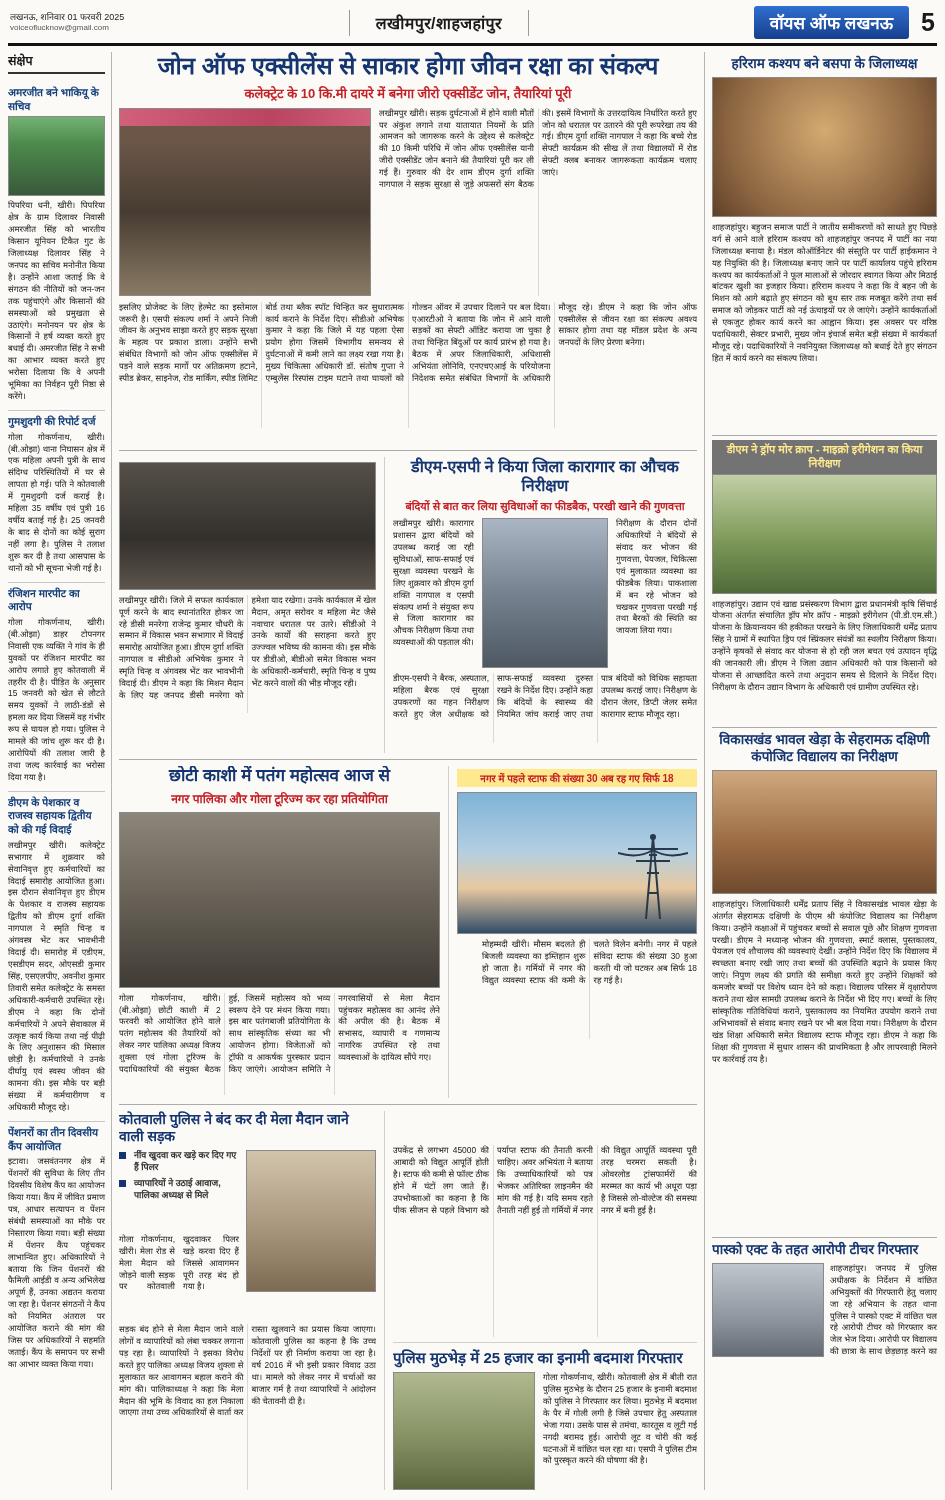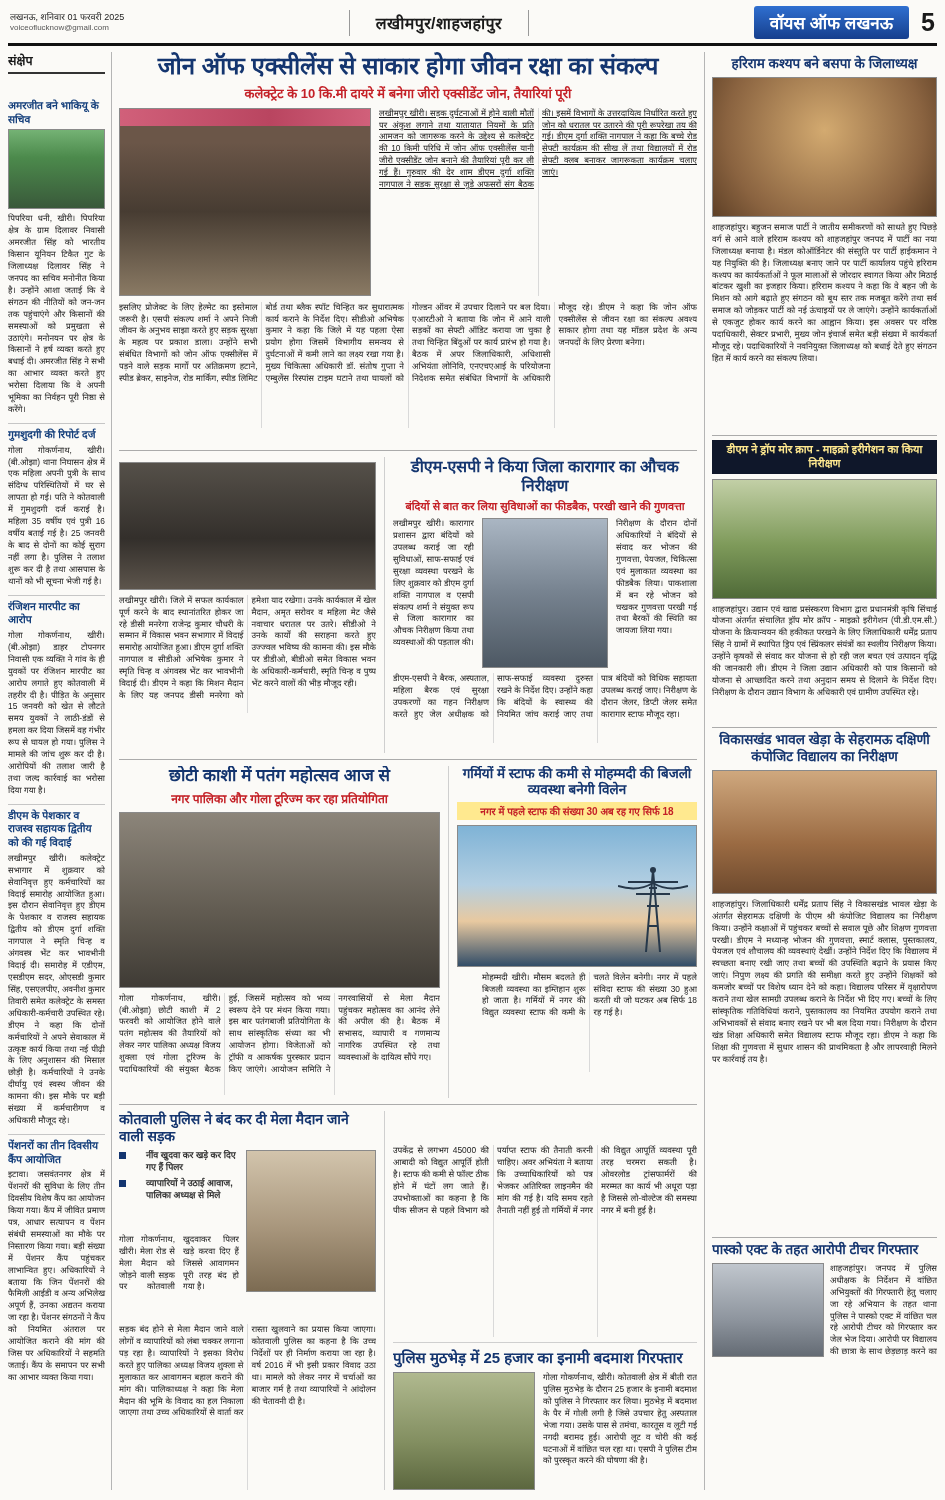--- a/index.html
+++ b/index.html
@@ -23,31 +23,31 @@
   .rightcol { flex:1; display:flex; flex-direction:column; overflow:hidden; }
 
   
   .photo { border:1px solid #8a8a8a; flex-shrink:0; position:relative; overflow:hidden; }
   .body-text, .r-body, .sb-body { font-size:8.4px; line-height:1.42; text-align:justify; color:#1d1d1d; }
   .cols { column-gap:8px; column-rule:1px solid #d9d9d9; }
   .b-headline { color:#14356f; font-weight:bold; text-align:center; line-height:1.2; }
   .b-subhead { color:#c42127; font-weight:bold; text-align:center; }
 
   
-  .sidebar-title { font-weight:bold; font-size:12.5px; border-bottom:2px solid #333; padding-bottom:3px; margin-bottom:21px; }
+  .sidebar-title { font-weight:bold; font-size:12.5px; border-bottom:2px solid #333; padding-bottom:3px; margin-bottom:8px; }
   .sb-item { border-bottom:1px solid #c6c6c6; padding:4px 0 7px; }
   .sb-item:last-child { border-bottom:none; }
   .sb-headline { color:#16407c; font-weight:bold; font-size:10.5px; line-height:1.3; margin-bottom:3px; }
   .sb-photo { width:100%; height:80px; margin:2px 0 4px; }
 
   
   .lead { height:402px; border-bottom:1px solid #ababab; padding-bottom:6px; }
   .lead-headline { color:#14356f; font-weight:bold; font-size:24px; text-align:center; line-height:1.15; }
   .lead-subhead { color:#c42127; font-weight:bold; font-size:13px; text-align:center; margin:4px 0 6px; }
-  .lead-top { display:flex; gap:8px; height:188px;text-decoration:underline; }
+  .lead-top { display:flex; gap:8px; height:188px; }
   .lead-photo { width:252px; height:188px; }
   .banner-strip { position:absolute; top:0; left:0; right:0; height:17px; background:linear-gradient(90deg,#d1607a,#b94560 60%,#d1607a); }
   .lead-top-text { flex:1; column-count:2; height:188px; overflow:hidden; font-size:8.4px; line-height:1.42; text-align:justify;}
   .lead-bottom { margin-top:6px; column-count:4; height:126px; overflow:hidden; }
 
   
   .row { display:flex; gap:8px; border-bottom:1px solid #ababab; }
   .row2 { height:312px; padding:6px 0; }
   .row3 { height:348px; padding:6px 0; }
   .row4 { flex:1; padding:6px 0 0; border-bottom:none;align-items:flex-end; }
@@ -74,39 +74,39 @@
   .power { flex:1; overflow:hidden;}
   .power .b-headline { font-size:13.5px; }
   .power .b-subhead { font-size:10px; background:#ffe98f; padding:2px 4px; margin:3px 0 5px; }
   .photo-power { width:100%; height:142px; margin-bottom:5px; }
   .power .body-text { column-count:2; height:100px; overflow:hidden;margin-left:25px;}
 
   .mela { width:266px; border-right:1px solid #cfcfcf; padding-right:8px; overflow:hidden;}
   .mela .b-headline { font-size:14px; text-align:left; }
   .mela-mid { display:flex; gap:7px; margin:5px 0; height:142px;}
   .mela-left { flex:1; overflow:hidden; }
-  .bullet { display:flex; gap:20px; font-size:9px; font-weight:bold; color:#333; line-height:1.3; margin-bottom:5px; }
+  .bullet { display:flex; gap:8px; font-size:9px; font-weight:bold; color:#333; line-height:1.3; margin-bottom:5px; }
   .bullet .sq { width:7px; height:7px; background:#14356f; margin-top:2px; flex-shrink:0; }
   .photo-mela { width:130px; height:142px; }
   .mela .body-text { column-count:2; height:166px; overflow:hidden;margin-top:32px;}
 
   .stack { flex:1; display:flex; flex-direction:column; overflow:hidden;}
   .power-cont { column-count:3; height:198px; border-bottom:1px solid #cfcfcf; padding-bottom:5px; margin-bottom:6px; font-size:8.4px; line-height:1.42; text-align:justify; overflow:hidden;}
   .encounter .b-headline { font-size:15px; text-align:left; }
   .enc-mid { display:flex; gap:8px; margin-top:5px; }
   .photo-encounter { width:142px; height:118px; }
   .enc-text { flex:1; overflow:hidden; height:118px; }
 
   
   .r-block { border-bottom:1px solid #ababab; padding:4px 0 6px; overflow:hidden; }
   .r-headline { color:#14356f; font-weight:bold; font-size:13.5px; line-height:1.25; text-align:center; margin-bottom:4px; }
   .bsp { height:384px; }
   .photo-bsp { width:100%; height:140px; margin-bottom:5px; }
   .drop { height:292px; }
-  .drop-strip { background:#0f172a; color:#ffe98f; font-weight:bold; font-size:11px; text-align:center; padding:3px 4px; margin-bottom:5px; line-height:1.25; }
+  .drop-strip { background:#737373; color:#ffe98f; font-weight:bold; font-size:11px; text-align:center; padding:3px 4px; line-height:1.25; }
   .photo-drop { width:100%; height:120px; margin-bottom:5px; }
   .school { height:510px; }
   .photo-school { width:100%; height:124px; margin-bottom:5px; }
   .pocso { flex:1; border-bottom:none; }
   .pocso .r-headline { text-align:left; }
   .pocso-mid { display:flex; gap:6px; margin-bottom:4px; }
   .photo-pocso { width:112px; height:94px; }
   .pocso-side { flex:1; overflow:hidden; height:94px; }
 
   
@@ -205,21 +205,20 @@
       </div>
 
       <div class="row row3">
         <div class="block kite">
           <div class="b-headline">छोटी काशी में पतंग महोत्सव आज से</div>
           <div class="b-subhead">नगर पालिका और गोला टूरिज्म कर रहा प्रतियोगिता</div>
           <div class="photo photo-kite ph-kite"></div>
           <div class="body-text cols">गोला गोकर्णनाथ, खीरी। (बी.ओझा) छोटी काशी में 2 फरवरी को आयोजित होने वाले पतंग महोत्सव की तैयारियों को लेकर नगर पालिका अध्यक्ष विजय शुक्ला एवं गोला टूरिज्म के पदाधिकारियों की संयुक्त बैठक हुई, जिसमें महोत्सव को भव्य स्वरूप देने पर मंथन किया गया। इस बार पतंगबाजी प्रतियोगिता के साथ सांस्कृतिक संध्या का भी आयोजन होगा। विजेताओं को ट्रॉफी व आकर्षक पुरस्कार प्रदान किए जाएंगे। आयोजन समिति ने नगरवासियों से मेला मैदान पहुंचकर महोत्सव का आनंद लेने की अपील की है। बैठक में सभासद, व्यापारी व गणमान्य नागरिक उपस्थित रहे तथा व्यवस्थाओं के दायित्व सौंपे गए।</div>
         </div>
         <div class="block power">
-          <div class="b-headline">गर्मियों में स्टाफ की कमी से मोहम्मदी की बिजली व्यवस्था बनेगी विलेन</div>
           <div class="b-subhead">नगर में पहले स्टाफ की संख्या 30 अब रह गए सिर्फ 18</div>
           <div class="photo photo-power ph-power">
             <svg class="pylon" width="70" height="96" viewBox="0 0 70 96">
               <g stroke="#26384a" stroke-width="2" fill="none">
                 <path d="M28 96 L35 14 L42 96"></path>
                 <path d="M30 70 L40 70 M29 50 L41 50 M31 32 L39 32"></path>
                 <path d="M10 26 L60 26 M18 38 L52 38"></path>
                 <path d="M0 30 Q 20 36 35 27 M70 30 Q 50 36 35 27"></path>
               </g>
               <circle cx="35" cy="14" r="3" fill="#26384a"></circle>

